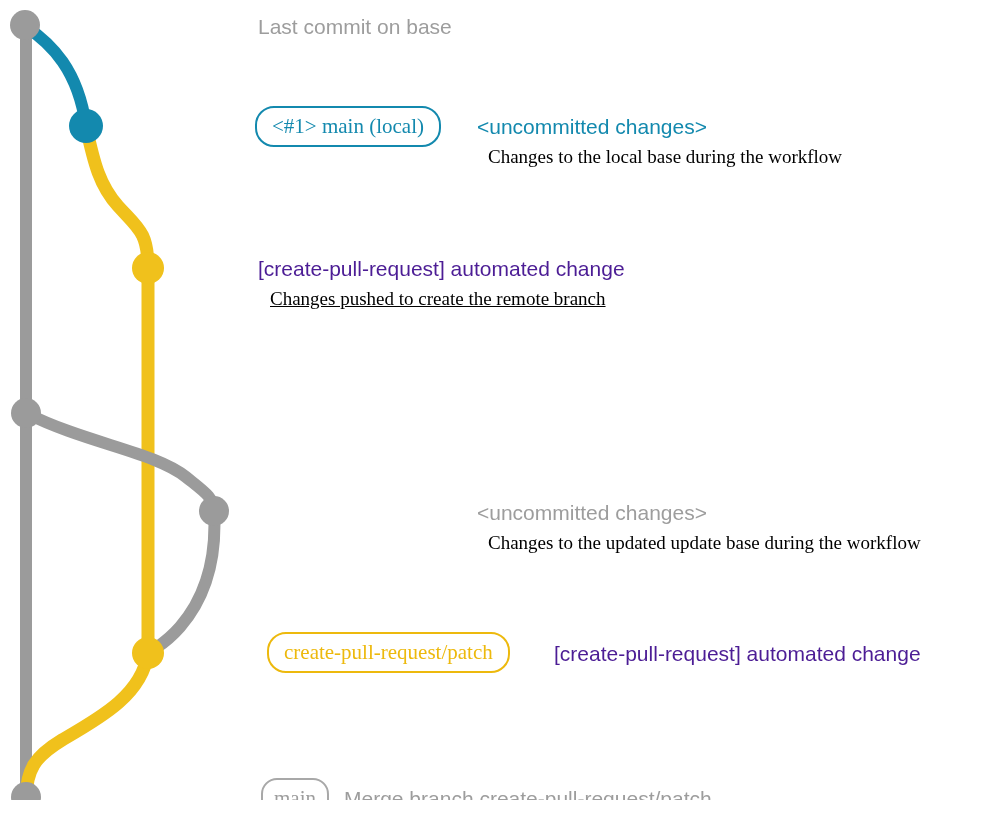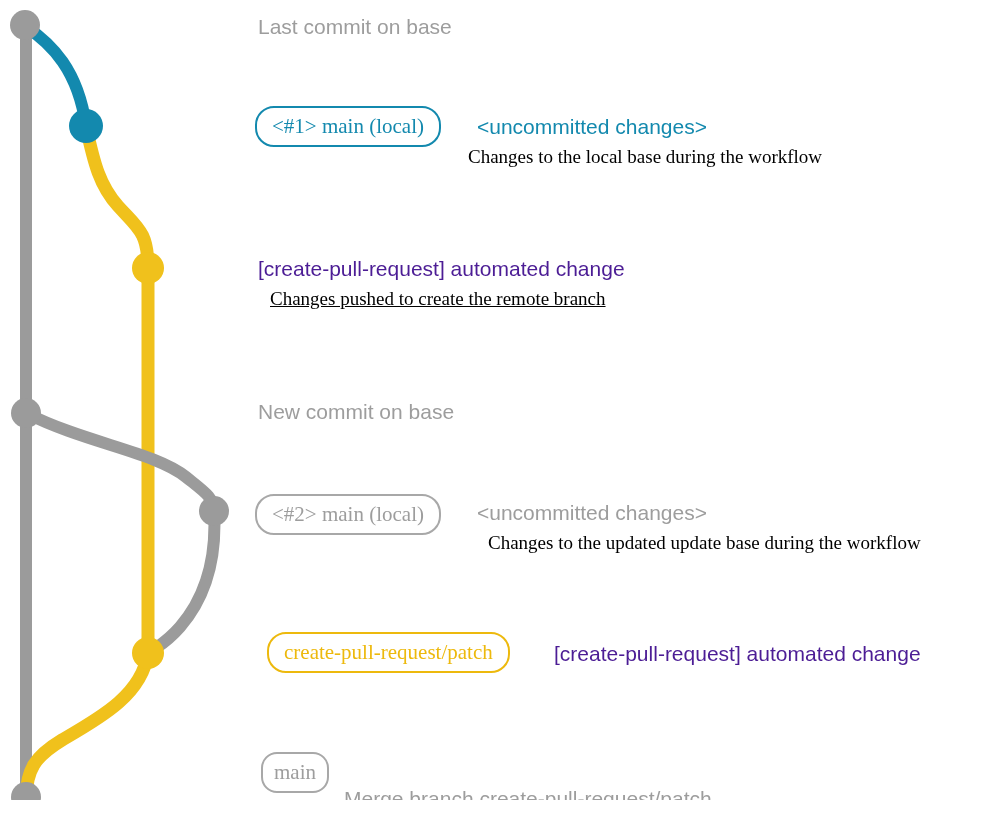--- a/index.html
+++ b/index.html
@@ -49,30 +49,28 @@
     <circle cx="26" cy="413" r="15" fill="#9b9b9b"></circle>
     <circle cx="214" cy="511" r="15" fill="#9b9b9b"></circle>
     <circle cx="148" cy="653" r="16" fill="#f0c11c"></circle>
     <circle cx="26" cy="797" r="15" fill="#9b9b9b"></circle>
   </svg>
 
   <div class="abs sans gray-text" style="left:258px; top:14px;">Last commit on base</div>
 
   <div class="tag tag-blue" style="left:255px; top:106px;">&lt;#1&gt; main (local)</div>
   <div class="abs sans blue-text" style="left:477px; top:114px;">&lt;uncommitted changes&gt;</div>
-  <div class="abs serif" style="left:468px; top:146px;text-align:right;">Changes to the local base during the workflow</div>
+  <div class="abs serif" style="left:488px; top:146px;text-align:right;">Changes to the local base during the workflow</div>
 
   <div class="abs sans yellow-text" style="left:258px; top:256px;">[create-pull-request] automated change</div>
   <div class="abs serif" style="left:270px; top:288px;text-decoration:underline;">Changes pushed to create the remote branch</div>
 
-  <div class="abs sans gray-text" style="left:258px; top:399px;">New commit on base</div>
 
-  <div class="tag tag-gray" style="left:255px; top:494px;">&lt;#2&gt; main (local)</div>
   <div class="abs sans gray-text" style="left:477px; top:500px;">&lt;uncommitted changes&gt;</div>
   <div class="abs serif" style="left:488px; top:532px;">Changes to the updated update base during the workflow</div>
 
   <div class="tag tag-yellow" style="left:267px; top:632px;">create-pull-request/patch</div>
   <div class="abs sans yellow-text" style="left:554px; top:641px;">[create-pull-request] automated change</div>
 
-  <div class="tag tag-gray tag-main" style="left:261px; top:752px;">main</div>
+  <div class="tag tag-gray tag-main" style="left:261px; top:778px;">main</div>
   <div class="abs sans gray-text" style="left:344px; top:786px;">Merge branch create-pull-request/patch</div>
 
 </div>
 
 </body></html>

